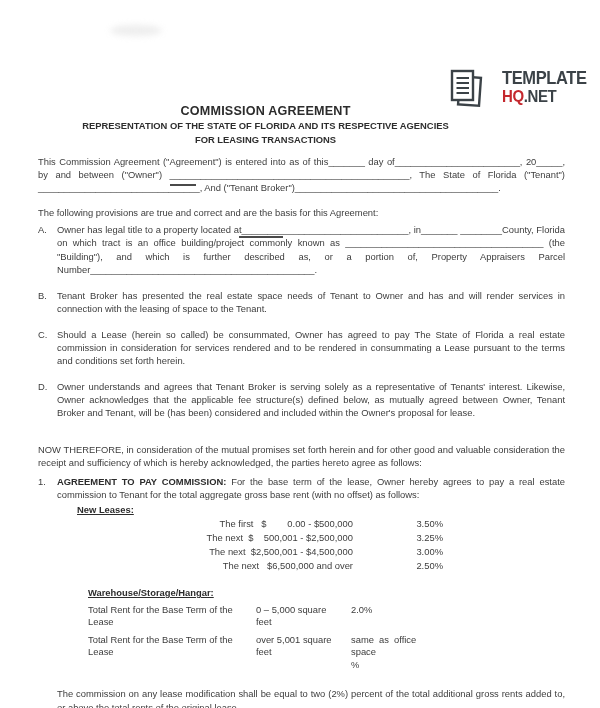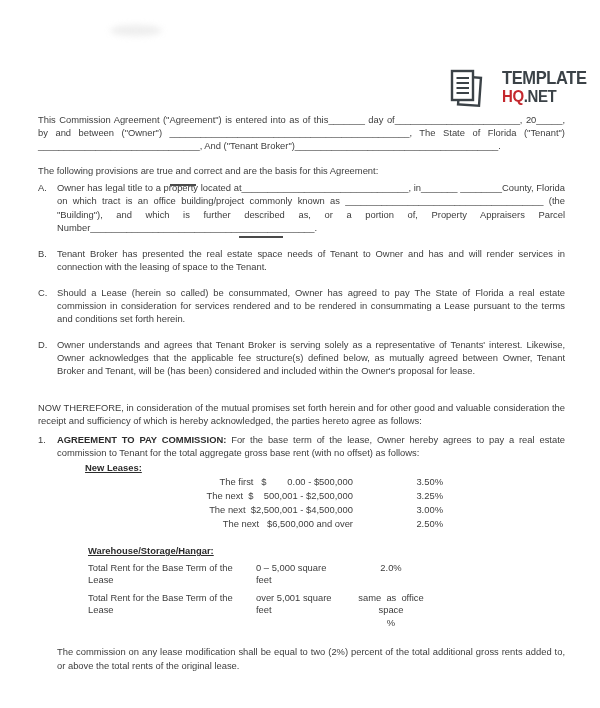--- a/index.html
+++ b/index.html
@@ -27,34 +27,34 @@
   .p-lead{margin-top:12px;text-align:left;}
   .item{display:flex;margin-top:4px;}
   .item + .item{margin-top:13px;}
   .item .lbl{width:19px;flex:none;}
   .item .txt{flex:1;text-align:justify;}
   .p-now{margin-top:23px;}
   .section{display:flex;margin-top:6px;}
   .section .num{width:19px;flex:none;}
   .section .body{flex:1;}
   .sec-head{font-weight:bold;color:#2c2c2c;}
-  .sub-label{font-weight:bold;text-decoration:underline;color:#2c2c2c;margin-left:28px;margin-top:2px;}
+  .sub-label{font-weight:bold;text-decoration:underline;color:#2c2c2c;margin-left:20px;margin-top:2px;}
   
   .rate-table{margin-left:165px;margin-top:1px;}
   .rt-row{display:flex;line-height:14px;}
   .rt-c1{width:150px;text-align:right;white-space:pre;}
   .rt-c2{width:90px;text-align:right;}
   .rt-head .rt-c1,.rt-head .rt-c2{font-weight:bold;color:#2c2c2c;text-align:center;white-space:normal;}
   
   .wh{margin-left:50px;margin-top:14px;}
   .wh-label{font-weight:bold;text-decoration:underline;color:#2c2c2c;line-height:12px;}
   .wh-row{display:flex;margin-top:5px;line-height:12.5px;}
   .wh-c1{width:158px;flex:none;}
   .wh-c2{width:85px;flex:none;margin-left:10px;}
-  .wh-c3{width:80px;flex:none;margin-left:10px;white-space:pre-line;word-spacing:2.5px;text-align:center;}
+  .wh-c3{width:80px;flex:none;margin-left:10px;white-space:pre-line;word-spacing:2.5px;}
   .p-mod{margin-top:16px;margin-left:19px;}
   
   .artifact{position:absolute;background:#4a4a4a;height:1.6px;}
   .artifact-a{left:170px;top:184px;width:26px;}
   .artifact-b{left:239px;top:236px;width:44px;}
 </style>
 </head>
 <body>
 
 <div class="page">
@@ -73,20 +73,25 @@
       </svg>
     </span>
     <span class="logo-text">
       <div class="logo-t1">TEMPLATE</div>
       <div class="logo-t2"><span class="logo-red">HQ</span><span>.NET</span></div>
     </span>
   </div>
 
   <div class="doc">
 
+    <div class="head-block">
+      <div class="doc-title">COMMISSION AGREEMENT</div>
+      <div class="doc-sub">REPRESENTATION OF THE STATE OF FLORIDA AND ITS RESPECTIVE AGENCIES</div>
+      <div class="doc-sub">FOR LEASING TRANSACTIONS</div>
+    </div>
 
     <p class="p-intro">This Commission Agreement ("Agreement") is entered into as of this_______ day of________________________, 20_____, by and between ("Owner") ______________________________________________, The State of Florida ("Tenant") _______________________________, And ("Tenant Broker")_______________________________________.</p>
 
     <p class="p-lead">The following provisions are true and correct and are the basis for this Agreement:</p>
 
     <div class="item">
       <span class="lbl">A.</span>
       <span class="txt">Owner has legal title to a property located at________________________________, in_______ ________County, Florida on which tract is an office building/project commonly known as ______________________________________ (the "Building"), and which is further described as, or a portion of, Property Appraisers Parcel Number___________________________________________.</span>
     </div>
     <div class="item">

